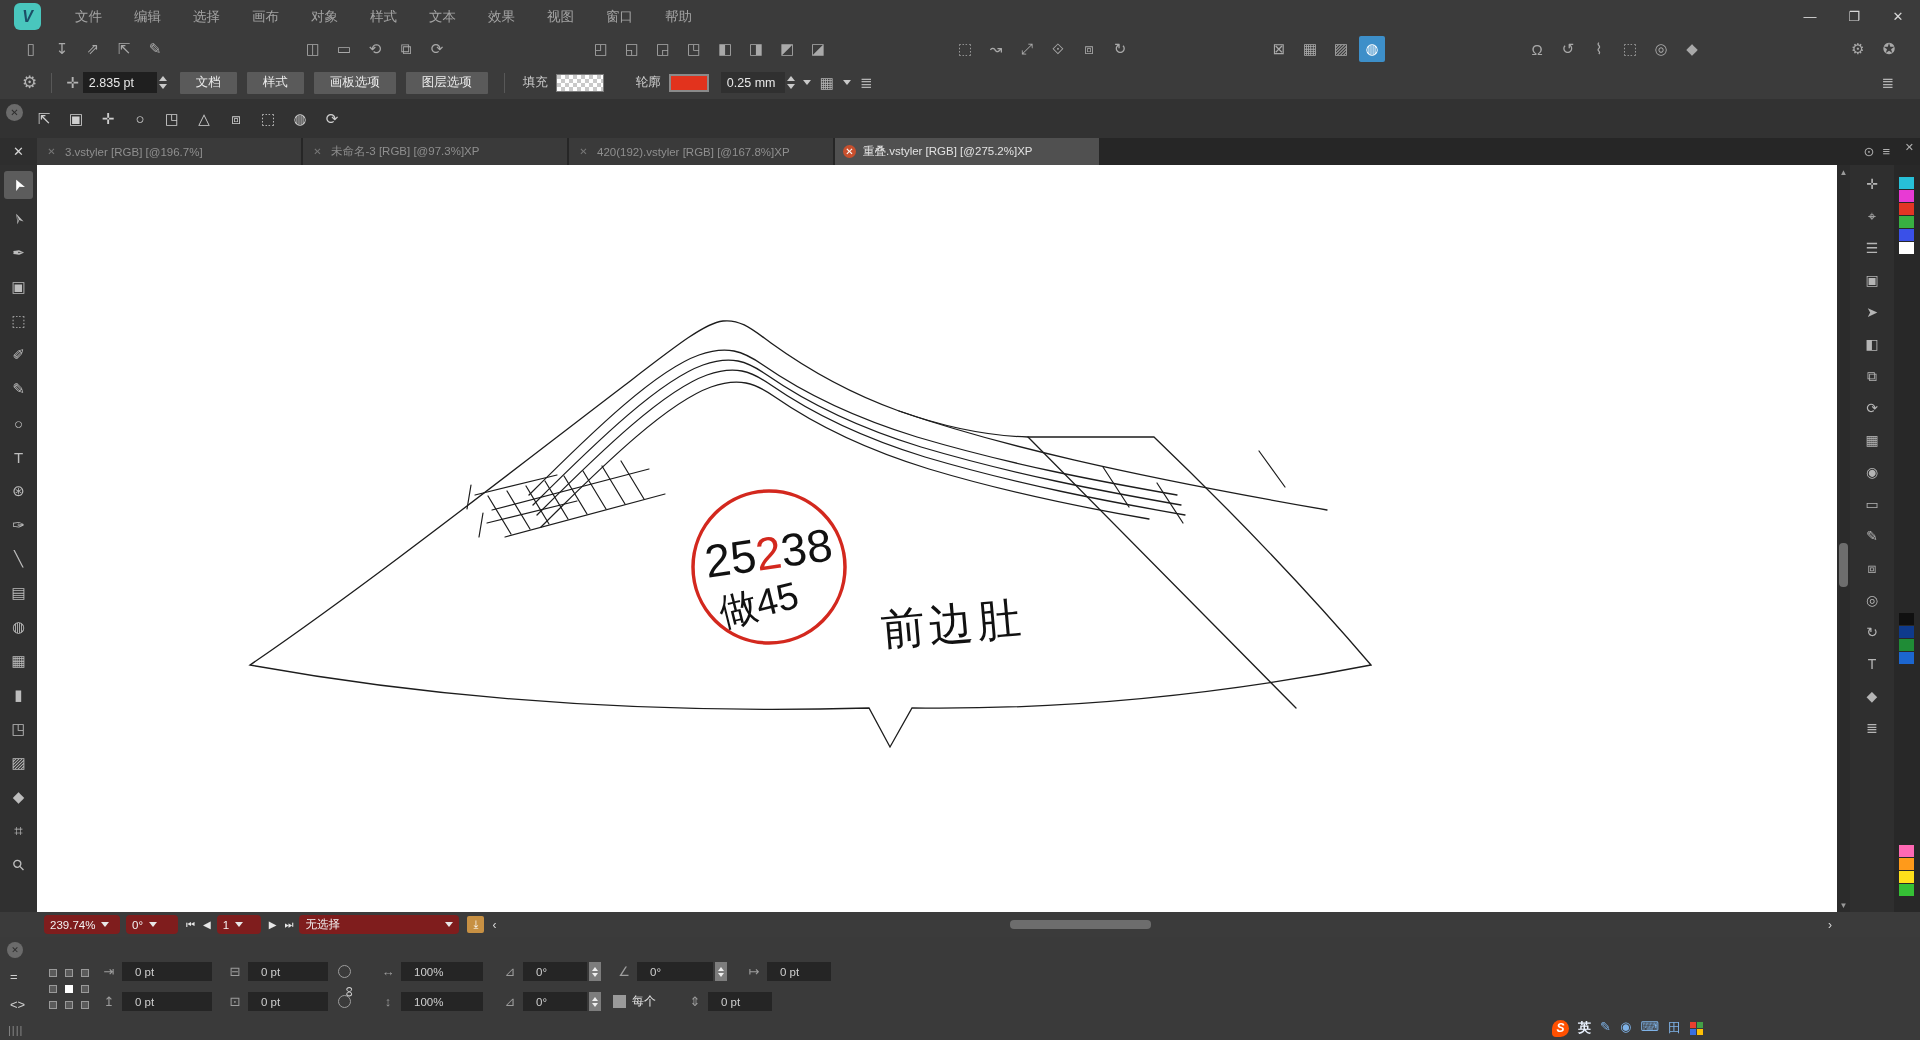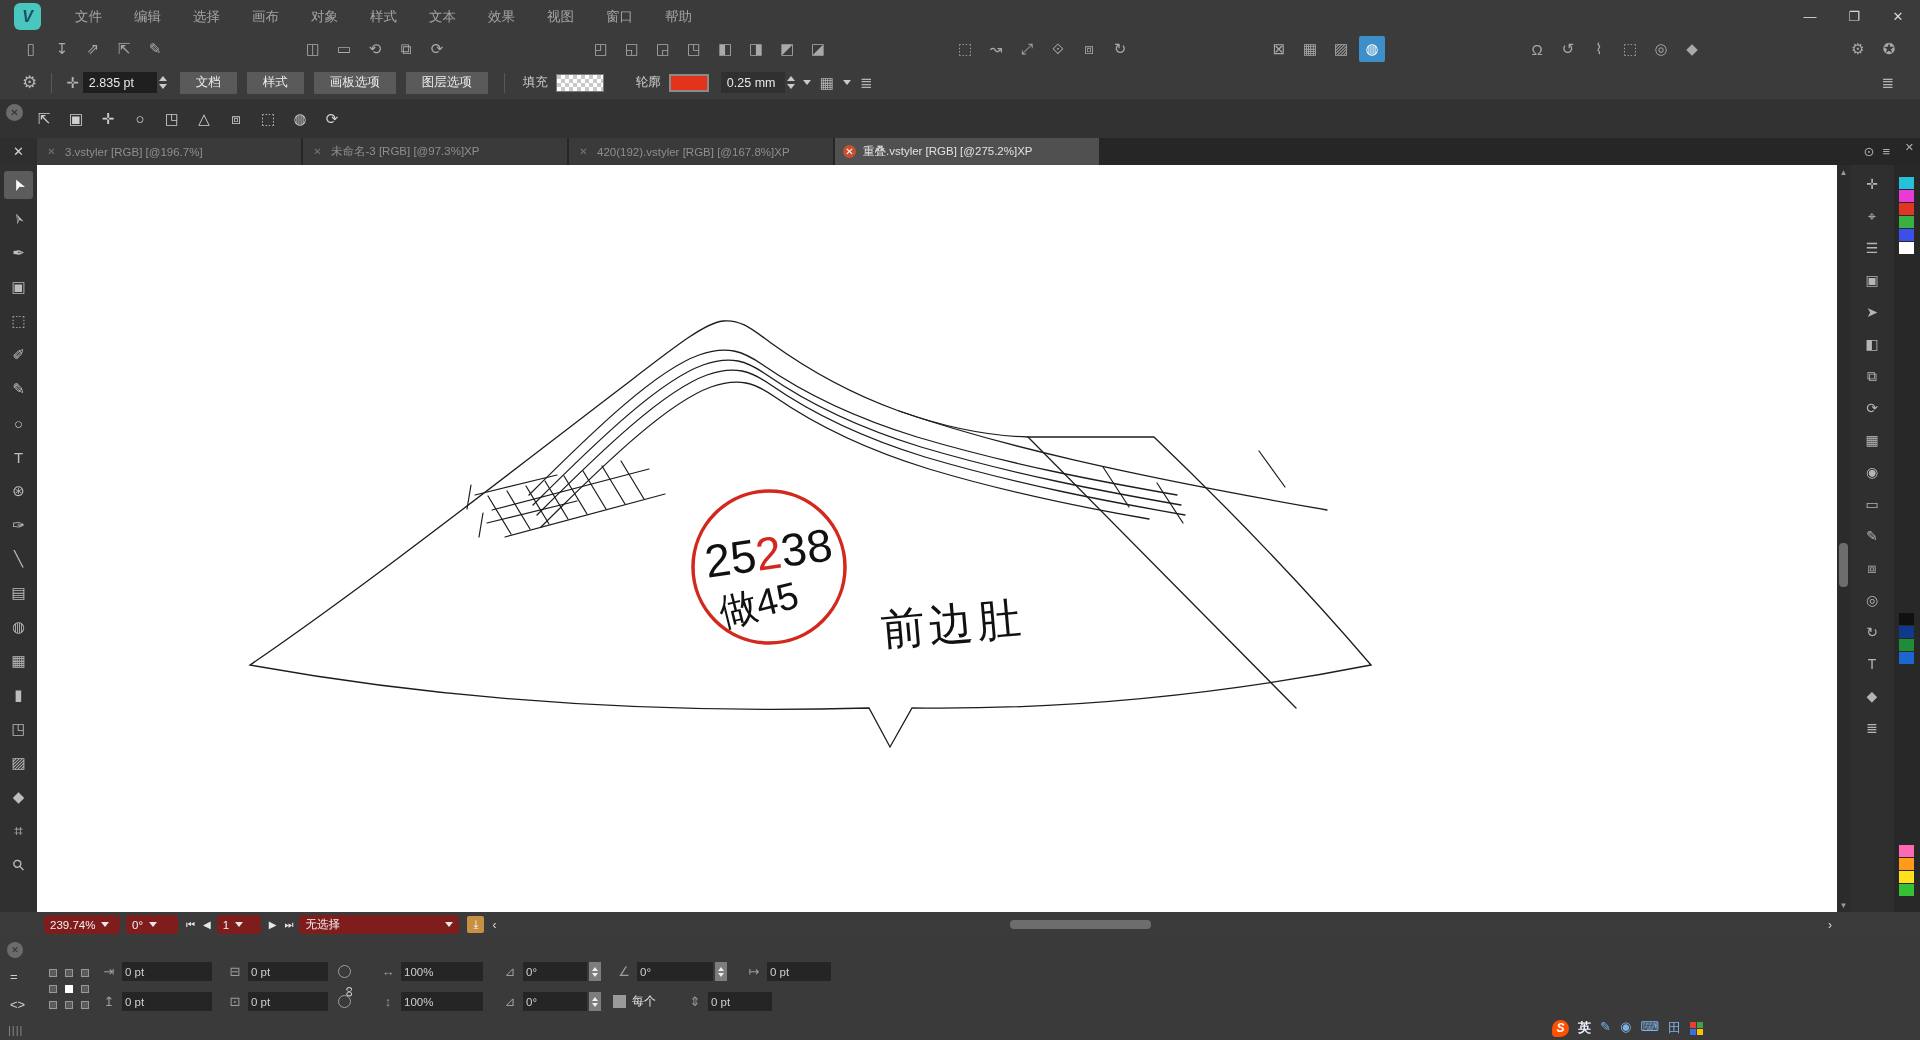--- a/index.html
+++ b/index.html
@@ -73,21 +73,21 @@
 .hs-thumb{position:absolute;left:498px;width:141px;height:9px;background:#6d6d6d;border-radius:4px}
 
 #bottompanel{top:937px;height:103px;background:#3a3a3a}
 .bp-close{position:absolute;left:7px;top:5px;width:16px;height:16px;border-radius:50%;background:#6b6b6b;color:#2c2c2c;font-size:9px;display:flex;align-items:center;justify-content:center}
 .bp-mini{position:absolute;left:10px;color:#cfcfcf;font-size:13px}
 .anchor-grid{position:absolute;left:45px;top:28px;width:48px;height:48px;display:grid;grid-template-columns:repeat(3,1fr);grid-template-rows:repeat(3,1fr)}
 .anchor-grid i{width:8px;height:8px;border:1px solid #9a9a9a;background:#5a5a5a;margin:auto}
 .anchor-grid i.c{background:#fff;border-color:#fff}
 .bp-row{position:absolute;left:100px;display:flex;align-items:center}
 .bp-icon{color:#9d9d9d;font-size:13px;width:18px;text-align:center}
-.bp-field{background:#252525;color:#cfcfcf;height:19px;display:flex;align-items:center;padding:0 3px;font-size:11.5px;margin-left:4px}
+.bp-field{background:#252525;color:#cfcfcf;height:19px;display:flex;align-items:center;padding:0 13px;font-size:11.5px;margin-left:4px}
 .bp-circle{width:13px;height:13px;border:1px solid #9d9d9d;border-radius:50%;margin-left:10px}
 .bp-chain{position:absolute;left:345px;top:46px;color:#cfcfcf;font-size:15px;transform:rotate(90deg)}
 .bp-spin{width:12px;height:19px;background:#7d7d7d;display:flex;flex-direction:column;align-items:center;justify-content:center;gap:2px;margin-left:2px}
 .bp-spin i{width:0;height:0;border-left:3px solid transparent;border-right:3px solid transparent}
 .bp-spin .u{border-bottom:4px solid #eee}
 .bp-spin .d{border-top:4px solid #eee}
 .bp-check{width:13px;height:13px;background:#9a9a9a;margin-left:12px}
 .bp-each{color:#e0e0e0;font-size:12px;margin-left:6px}
 .grip{position:absolute;left:8px;top:87px;color:#8a8a8a;font-size:11px;letter-spacing:1px}
 

